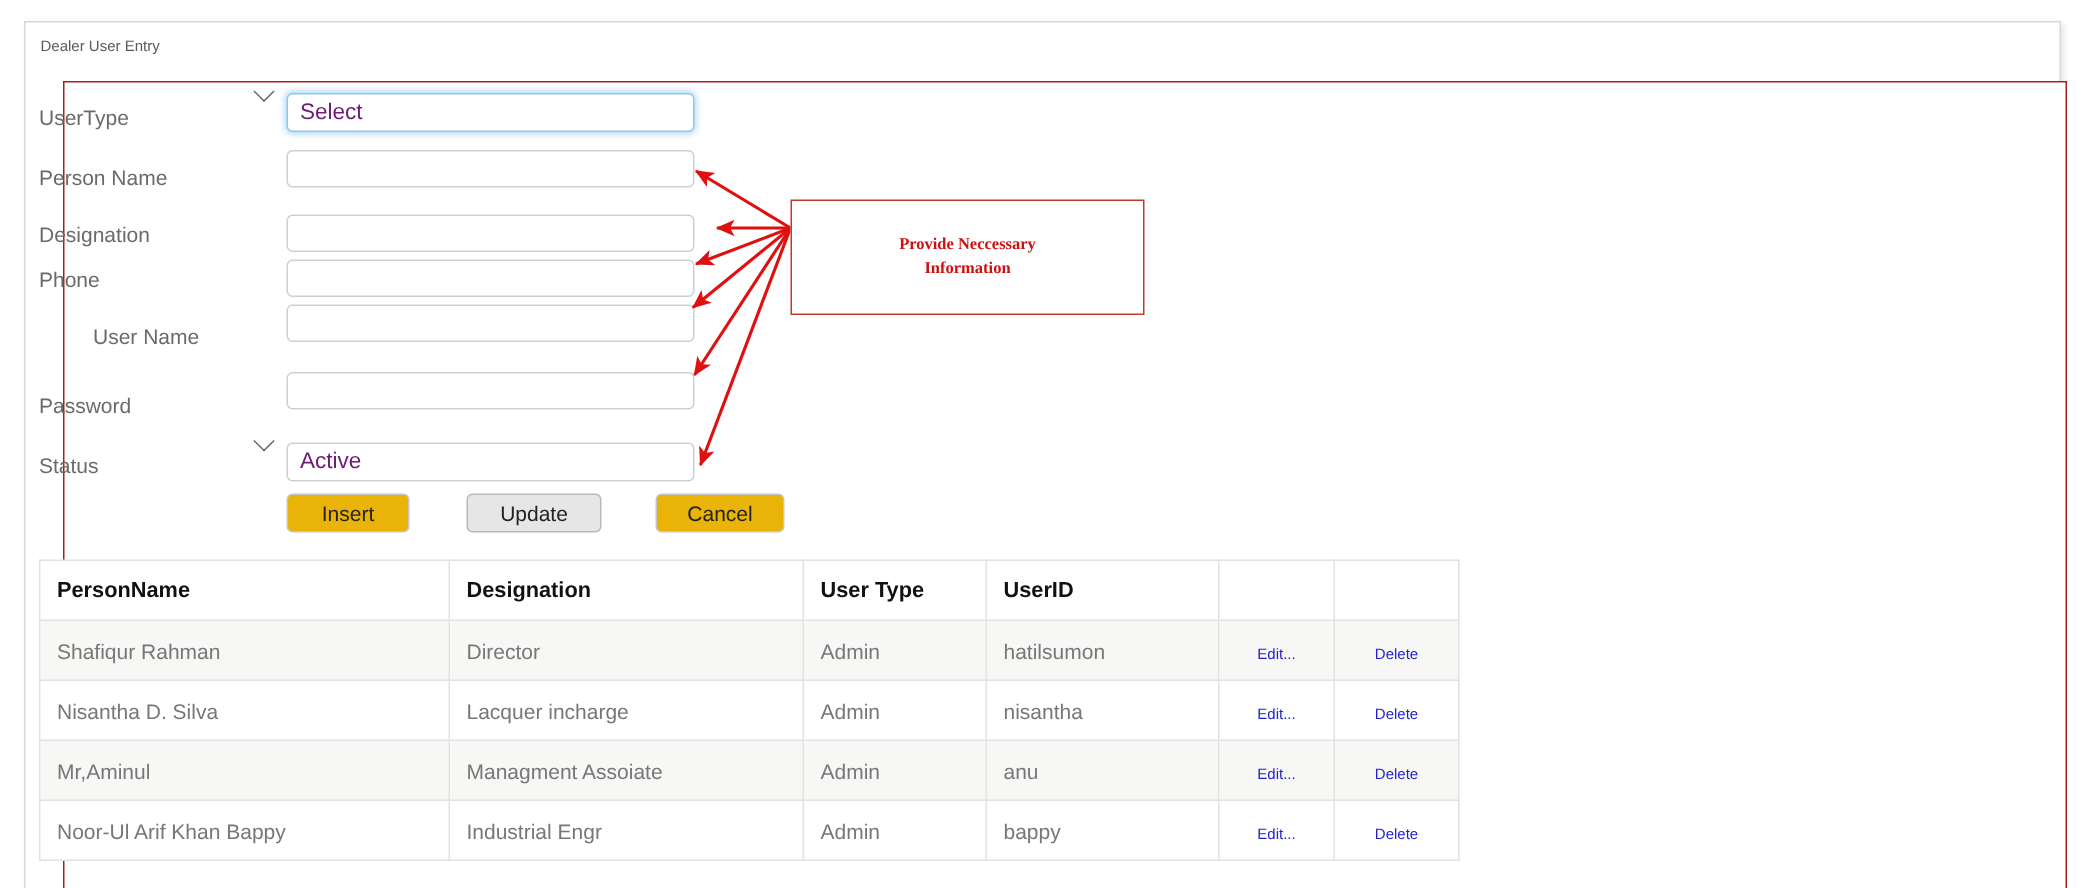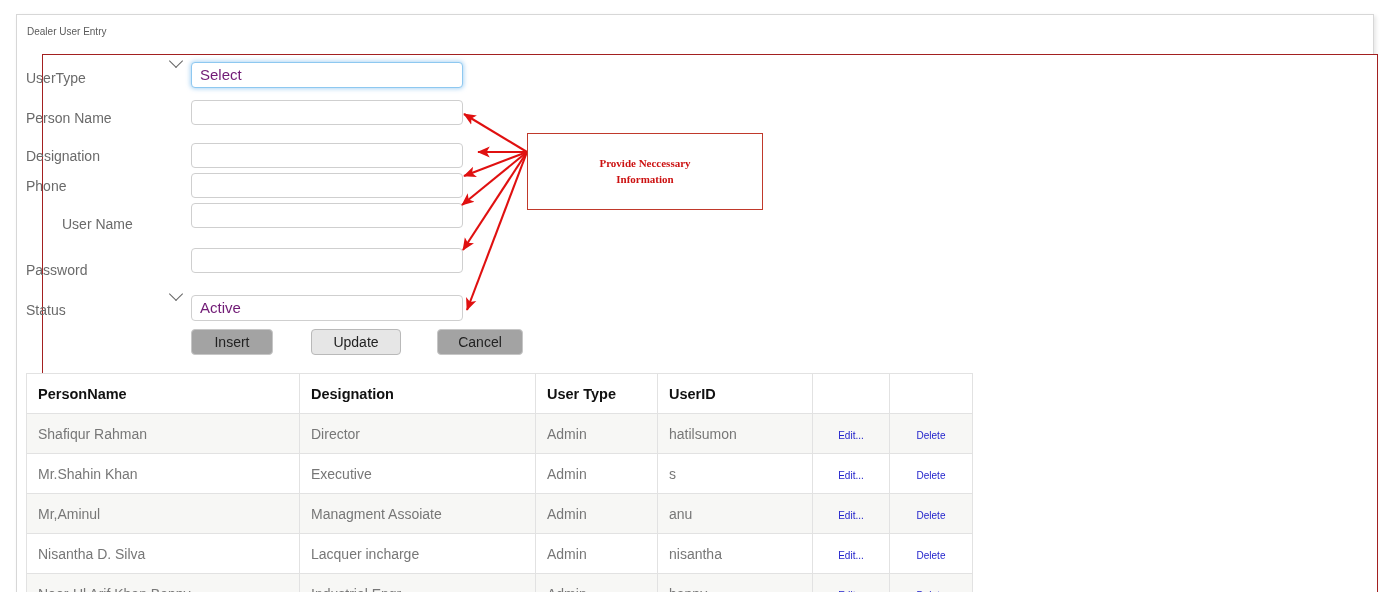--- a/index.html
+++ b/index.html
@@ -110,21 +110,21 @@
     box-shadow: 0 0 4px 1px rgba(110,180,235,0.55);
   }
   #status-select { border: 1px solid #cfcfcf; }
 
   .btn {
     position: absolute;
     height: 26px;
     box-sizing: border-box;
     border: 1px solid #c6c6c6;
     border-radius: 4px;
-    background: #a3a3a3;
+    background: #eab308;
     font-family: "Liberation Sans", sans-serif;
     font-size: 14px;
     color: #222;
     cursor: pointer;
     padding: 0;
   }
   .btn.active { background: #e6e6e6; border-color: #b9b9b9; }
 
   
   .anno-box {
@@ -279,40 +279,32 @@
   <tbody id="grid-body">
       <tr>
         <td class="c0">Shafiqur Rahman</td>
         <td class="c1">Director</td>
         <td class="c2">Admin</td>
         <td class="c3">hatilsumon</td>
         <td class="c4 act"><a href="#">Edit...</a></td>
         <td class="c5 act"><a href="#">Delete</a></td>
       </tr>
       <tr>
-        <td class="c0">Mr.Shahin Khan</td>
-        <td class="c1">Executive</td>
+        <td class="c0">Nisantha D. Silva</td>
+        <td class="c1">Lacquer incharge</td>
         <td class="c2">Admin</td>
-        <td class="c3">s</td>
+        <td class="c3">nisantha</td>
         <td class="c4 act"><a href="#">Edit...</a></td>
         <td class="c5 act"><a href="#">Delete</a></td>
       </tr>
       <tr>
         <td class="c0">Mr,Aminul</td>
         <td class="c1">Managment Assoiate</td>
         <td class="c2">Admin</td>
         <td class="c3">anu</td>
-        <td class="c4 act"><a href="#">Edit...</a></td>
-        <td class="c5 act"><a href="#">Delete</a></td>
-      </tr>
-      <tr>
-        <td class="c0">Nisantha D. Silva</td>
-        <td class="c1">Lacquer incharge</td>
-        <td class="c2">Admin</td>
-        <td class="c3">nisantha</td>
         <td class="c4 act"><a href="#">Edit...</a></td>
         <td class="c5 act"><a href="#">Delete</a></td>
       </tr>
       <tr>
         <td class="c0">Noor-Ul Arif Khan Bappy</td>
         <td class="c1">Industrial Engr</td>
         <td class="c2">Admin</td>
         <td class="c3">bappy</td>
         <td class="c4 act"><a href="#">Edit...</a></td>
         <td class="c5 act"><a href="#">Delete</a></td>

